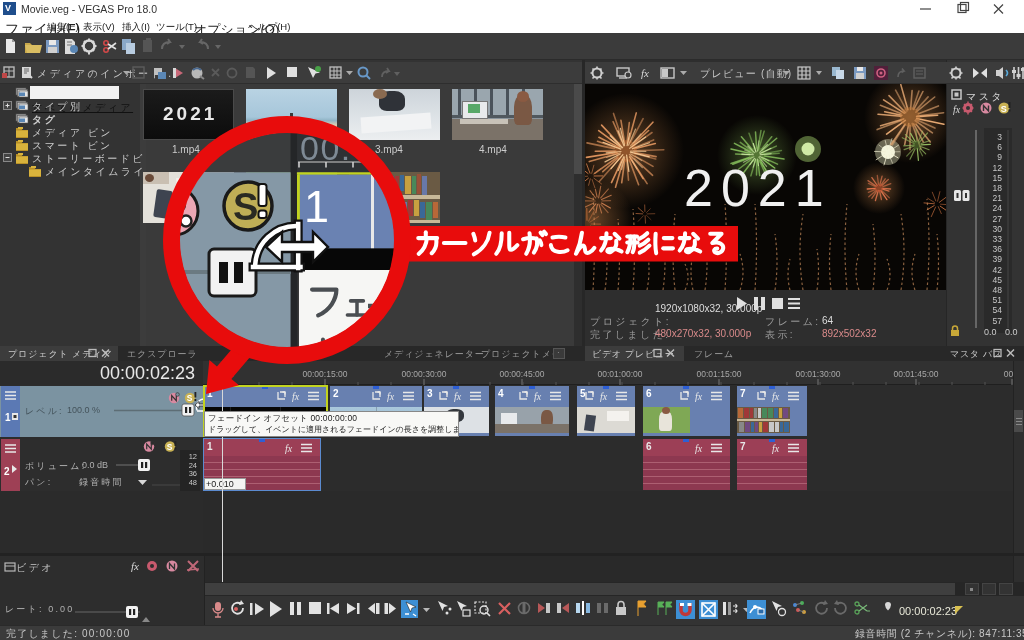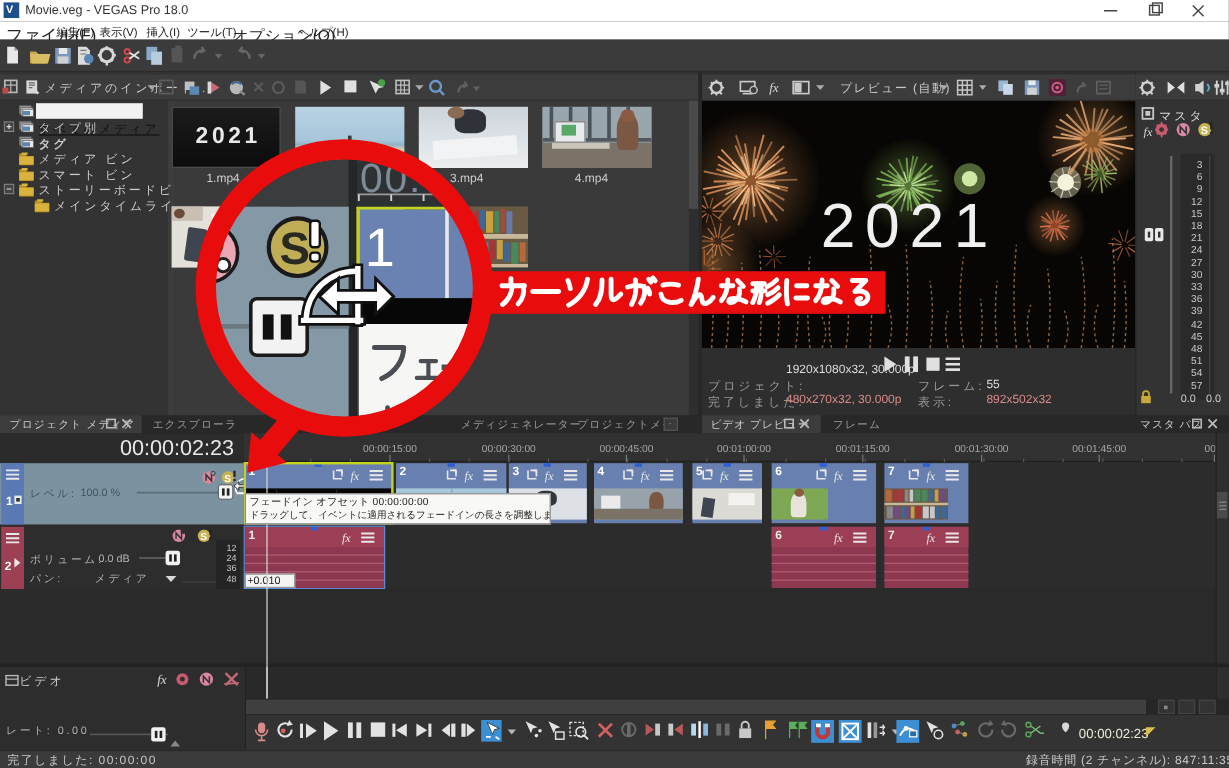--- a/index.html
+++ b/index.html
@@ -575,21 +575,21 @@
         <rect x="176" y="7" width="4" height="13"></rect>
 <rect x="187" y="8" width="11" height="11"></rect>
 <path d="M203 9h12M203 13.5h12M203 18h12" stroke="#e0e0e0" stroke-width="2.2" fill="none"></path>
 </g>
     </svg>
 <div class="a jp" style="left:590px;top:315px;font-size:10px;color:#999999;white-space:nowrap;">プロジェクト:</div>
 <div class="a" style="left:655px;top:303px;font-size:10px;color:#dddddd;white-space:nowrap;">1920x1080x32, 30.000p</div>
 <div class="a jp" style="left:590px;top:328px;font-size:10px;color:#999999;white-space:nowrap;">完了しました:</div>
 <div class="a" style="left:655px;top:328px;font-size:10px;color:#d98a8a;white-space:nowrap;">480x270x32, 30.000p</div>
 <div class="a jp" style="left:765px;top:315px;font-size:10px;color:#999999;white-space:nowrap;">フレーム:</div>
-<div class="a" style="left:822px;top:315px;font-size:10px;color:#dddddd;white-space:nowrap;">55</div>
+<div class="a" style="left:822px;top:315px;font-size:10px;color:#dddddd;white-space:nowrap;">64</div>
 <div class="a jp" style="left:765px;top:328px;font-size:10px;color:#999999;white-space:nowrap;">表示:</div>
 <div class="a" style="left:822px;top:328px;font-size:10px;color:#d98a8a;white-space:nowrap;">892x502x32</div>
 <div class="a" style="left:946px;top:60px;width:78px;height:286px;background:#333333;border-left:1px solid #262626"></div>
 <div class="a" style="left:946px;top:62px;width:78px;height:22px;background:#3c3c3c;border-bottom:1px solid #2e2e2e"></div>
 <svg class="a" style="left:946px;top:62px" width="78" height="22" viewBox="0 0 78 22">
 <g>
 <circle cx="10" cy="11" r="4.5" fill="none" stroke="#d0d0d0" stroke-width="2"></circle>
         <g stroke="#d0d0d0" stroke-width="1.6">
           <path d="M10 4.5v2.2M10 15.3v2.2M3.5 11h2.2M14.3 11h2.2M5.5 6.5l1.6 1.6M12.9 14.9l1.6 1.6M14.5 6.5l-1.6 1.6M7.1 14.9l-1.6 1.6"></path>
         </g>
@@ -771,21 +771,21 @@
 <svg class="a" style="left:1px;top:439px" width="19" height="52" viewBox="0 0 19 52">
 <g stroke="#e8e8e8" stroke-width="1.6">
         <path d="M4 6h11M4 9.5h11M4 13h11"></path>
       </g>
 <text x="3" y="36" font-size="10" font-weight="bold" fill="#fff" font-family="Liberation Sans">2</text>
 <path d="M11 34 l5 -4 v8z" fill="#e8e8e8" transform="rotate(180 13.5 32)"></path>
 </svg>
 <div class="a jp" style="left:25px;top:460px;font-size:9px;color:#b0b0b0;white-space:nowrap;">ボリューム:</div>
 <div class="a" style="left:82px;top:460px;font-size:9px;color:#b0b0b0;white-space:nowrap;">0.0 dB</div>
 <div class="a jp" style="left:25px;top:476px;font-size:9px;color:#b0b0b0;white-space:nowrap;">パン:</div>
-<div class="a jp" style="left:79px;top:476px;font-size:9px;color:#b0b0b0;white-space:nowrap;">メディア</div>
+<div class="a jp" style="left:79px;top:476px;font-size:9px;color:#b0b0b0;white-space:nowrap;">録音時間</div>
 <svg class="a" style="left:110px;top:441px" width="93" height="50" viewBox="0 0 93 50">
 <circle cx="39" cy="5.5" r="5.2" fill="#d889a0"></circle>
       <path d="M36.7 8.2 V3.1 L41.3 8.2 V3.1" stroke="#333" stroke-width="1.2" fill="none"></path>
       <circle cx="42.5" cy="2" r="1.8" fill="#2d2d2d" stroke="#333" stroke-width="0.7"></circle>
 <circle cx="60" cy="5.5" r="5.2" fill="#c9b254"></circle>
       <text x="56.8" y="8.8" font-size="8.5" font-weight="bold" fill="#fff" font-family="Liberation Sans">S</text>
       <rect x="64.5" y="-0.5" width="1.8" height="5.5" fill="#222"></rect>
       <rect x="64.5" y="6.5" width="1.8" height="2" fill="#222"></rect>
 <path d="M6 24 H30" stroke="#585858" stroke-width="1.6"></path>
 <rect x="28" y="18" width="12" height="12" rx="2" fill="#f2f2f2"></rect>

